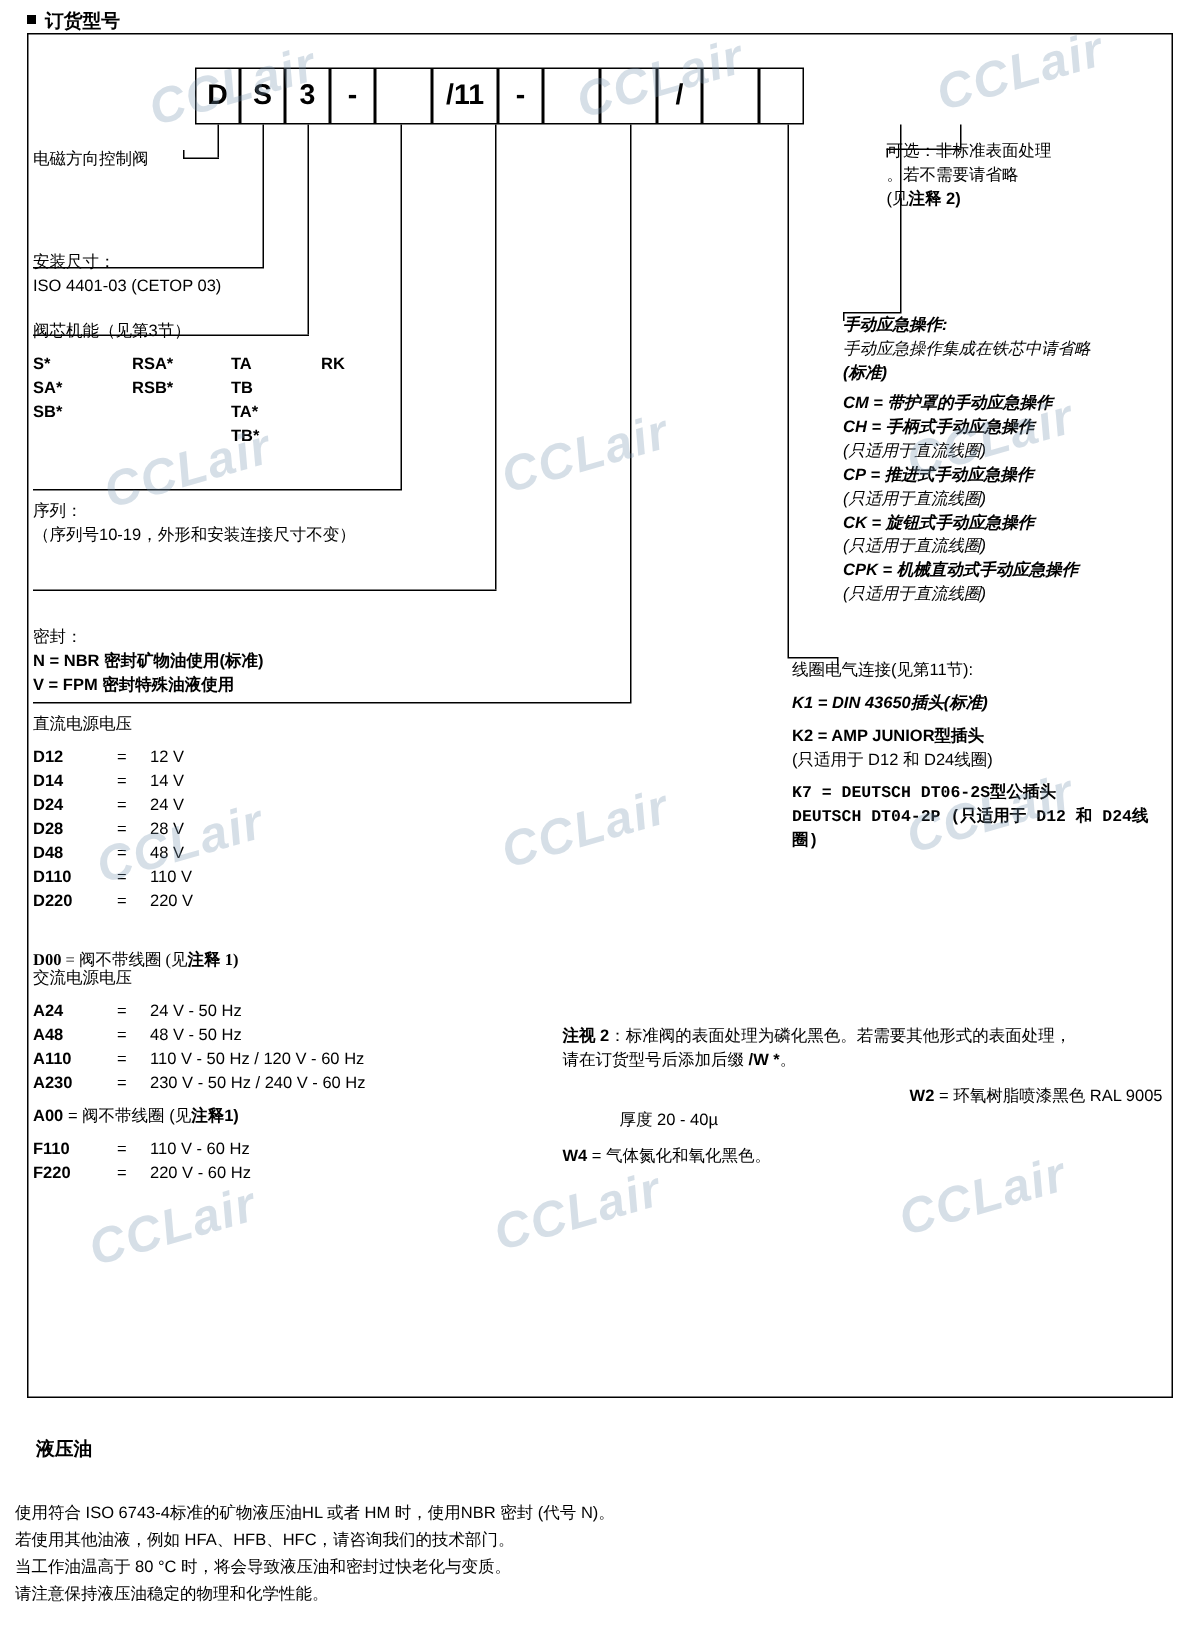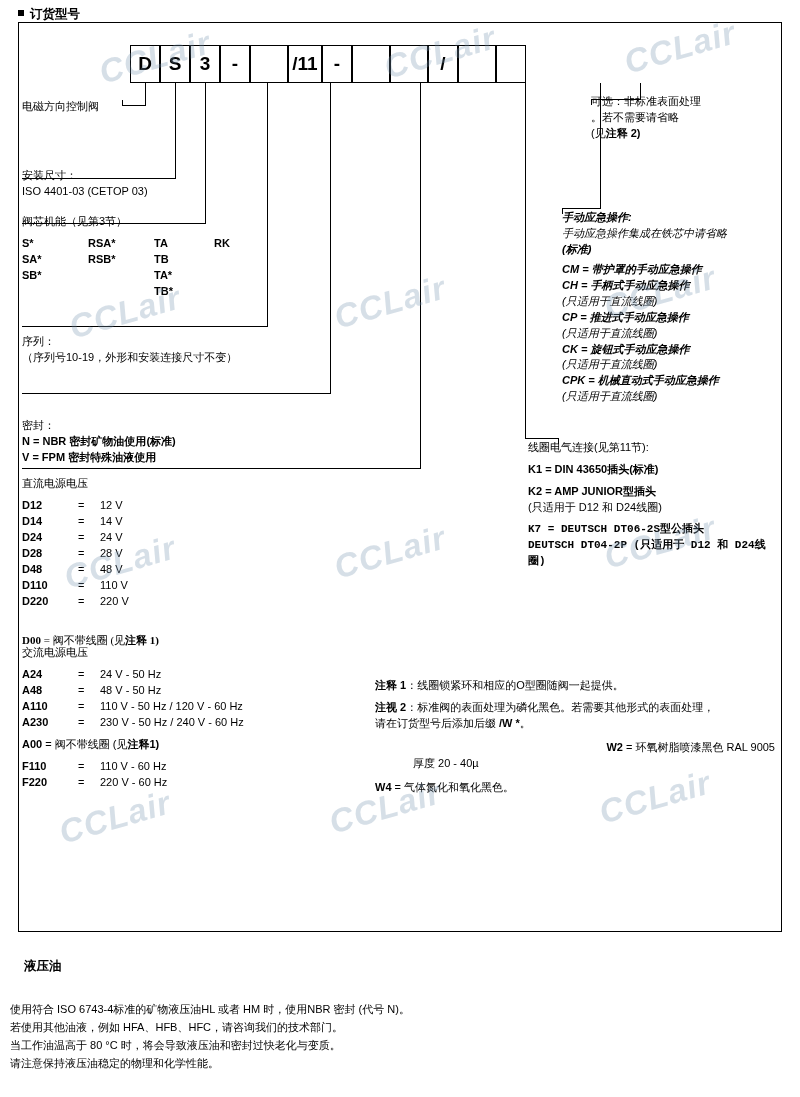--- a/index.html
+++ b/index.html
@@ -25,21 +25,21 @@
   }
 
   
   .code-row{position:absolute;left:130px;top:45px;display:flex;}
   .cbox{
     width:30px;height:38px;border:1px solid #000;box-sizing:border-box;
     background:#fff;display:flex;align-items:center;justify-content:center;
     font-size:19px;font-weight:bold;margin-right:0px;
   }
   .cbox.w2{width:38px;}
-  .cbox.w3{width:34px;}
+  .cbox.w3{width:44px;}
 
   
   .ln{position:absolute;background:#000;}
   .lnv{width:1px;}
   .lnh{height:1px;}
 
   
   .lbl{position:absolute;font-size:11px;line-height:1.45;}
   .bold{font-weight:bold;}
 
@@ -292,40 +292,37 @@
     </div>
     <div>
       <span class="bold">CPK</span>
       <span class="bold">= 机械直动式手动应急操作</span>
       <div>(只适用于直流线圈)</div>
     </div>
   </div>
 
   <div class="lbl" style="left:528px;top:440px;width:250px;">
     <div>线圈电气连接(见第11节):</div>
-    <div style="margin-top:6px;">
+    <div style="margin-top:6px;font-style:italic;">
       <span class="bold">K1</span>
       <span class="bold">= DIN 43650插头</span><span class="bold">(标准)</span>
     </div>
     <div style="margin-top:6px;">
       <span class="bold">K2</span>
       <span class="bold">= AMP JUNIOR型插头</span>
       <div>(只适用于 D12 和 D24线圈)</div>
     </div>
     <div style="margin-top:6px;font-family:Liberation Mono, monospace;">
       <span class="bold">K7</span>
       <span class="bold">= DEUTSCH DT06-2S型公插头</span>
       <div class="bold">DEUTSCH DT04-2P (只适用于 D12 和 D24线圈)</div>
     </div>
   </div>
 
   <div class="lbl" style="left:375px;top:678px;width:400px;">
-    <div>
-      <span class="bold">注释 1</span><span>：线圈锁紧环和相应的O型圈随阀一起提供。</span>
-    </div>
     <div style="margin-top:6px;">
       <span class="bold">注视 2</span><span>：标准阀的表面处理为磷化黑色。若需要其他形式的表面处理，</span>
     </div>
     <div>
       <span>请在订货型号后添加后缀</span>
       <span class="bold">/W *</span><span>。</span>
     </div>
     <div style="margin-top:8px;text-align:right;">
       <span class="bold">W2</span>
       <span>= 环氧树脂喷漆黑色 RAL 9005</span>

